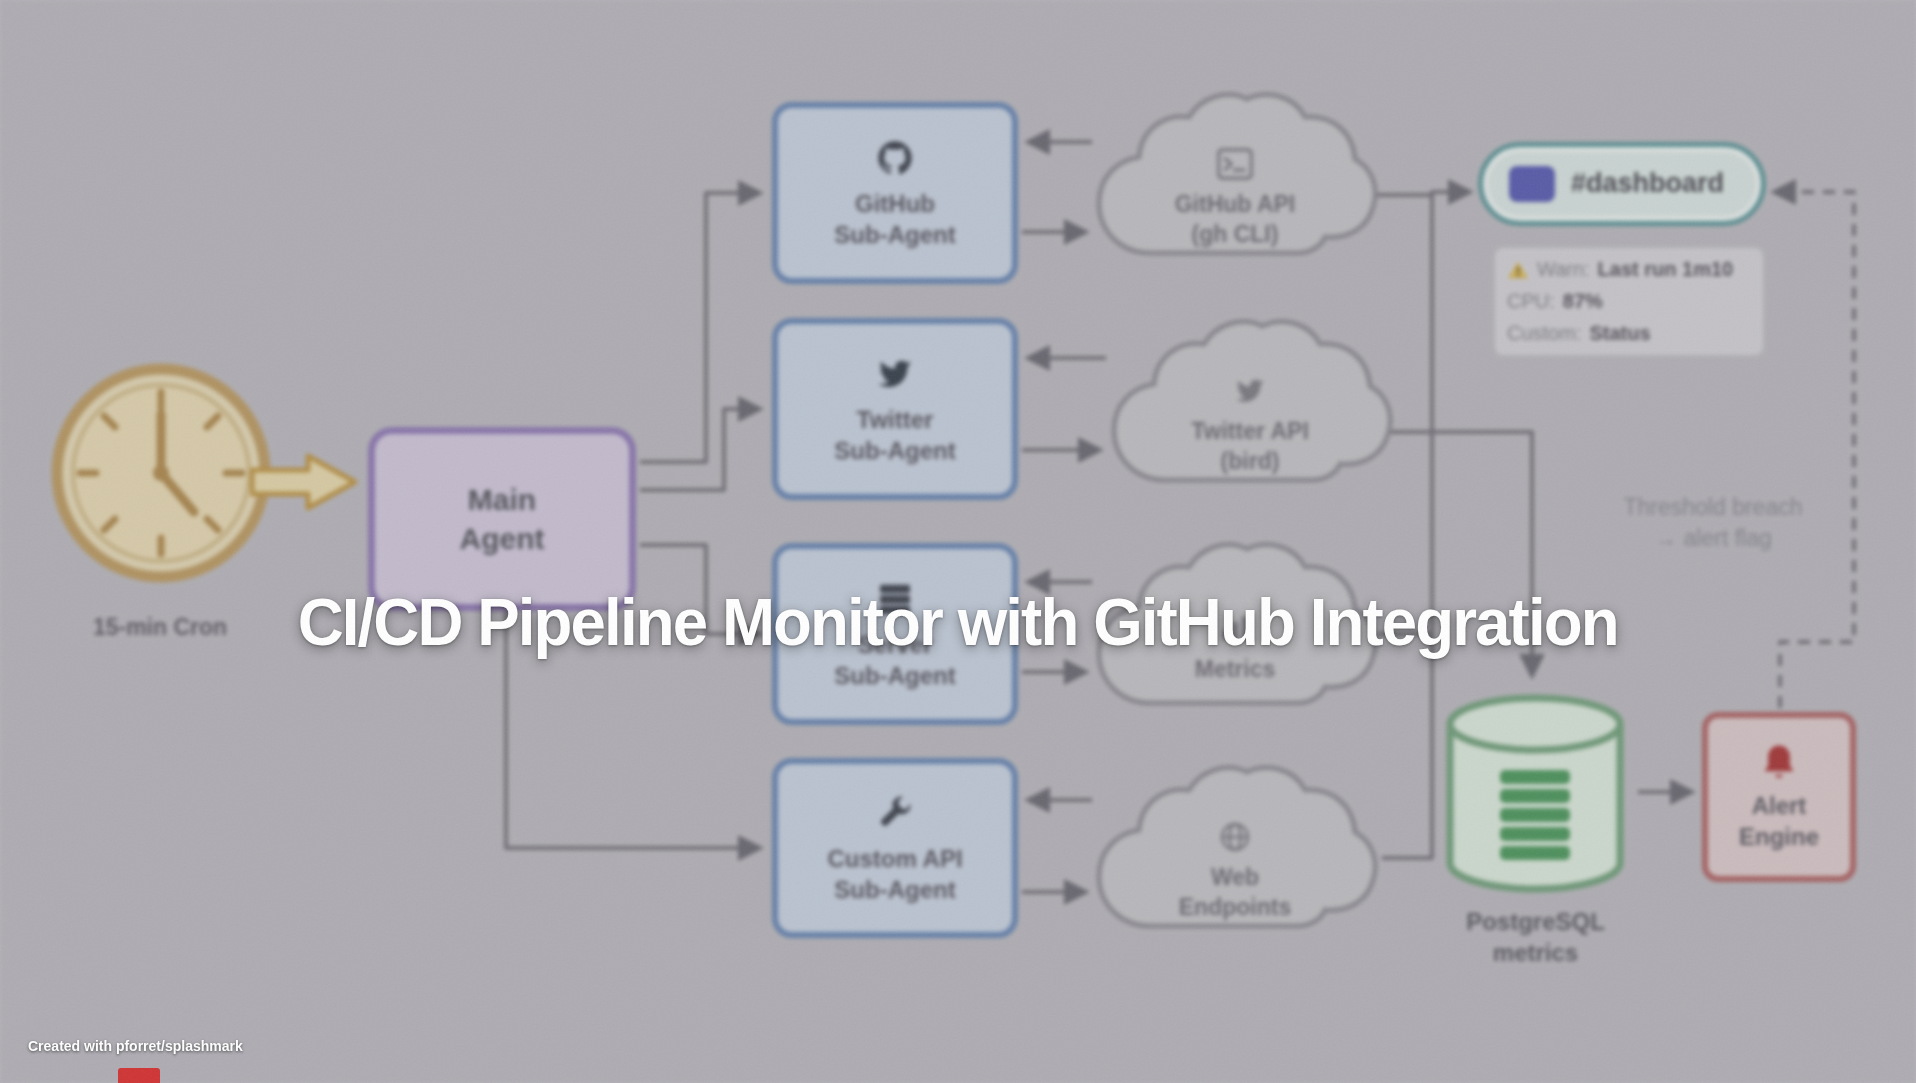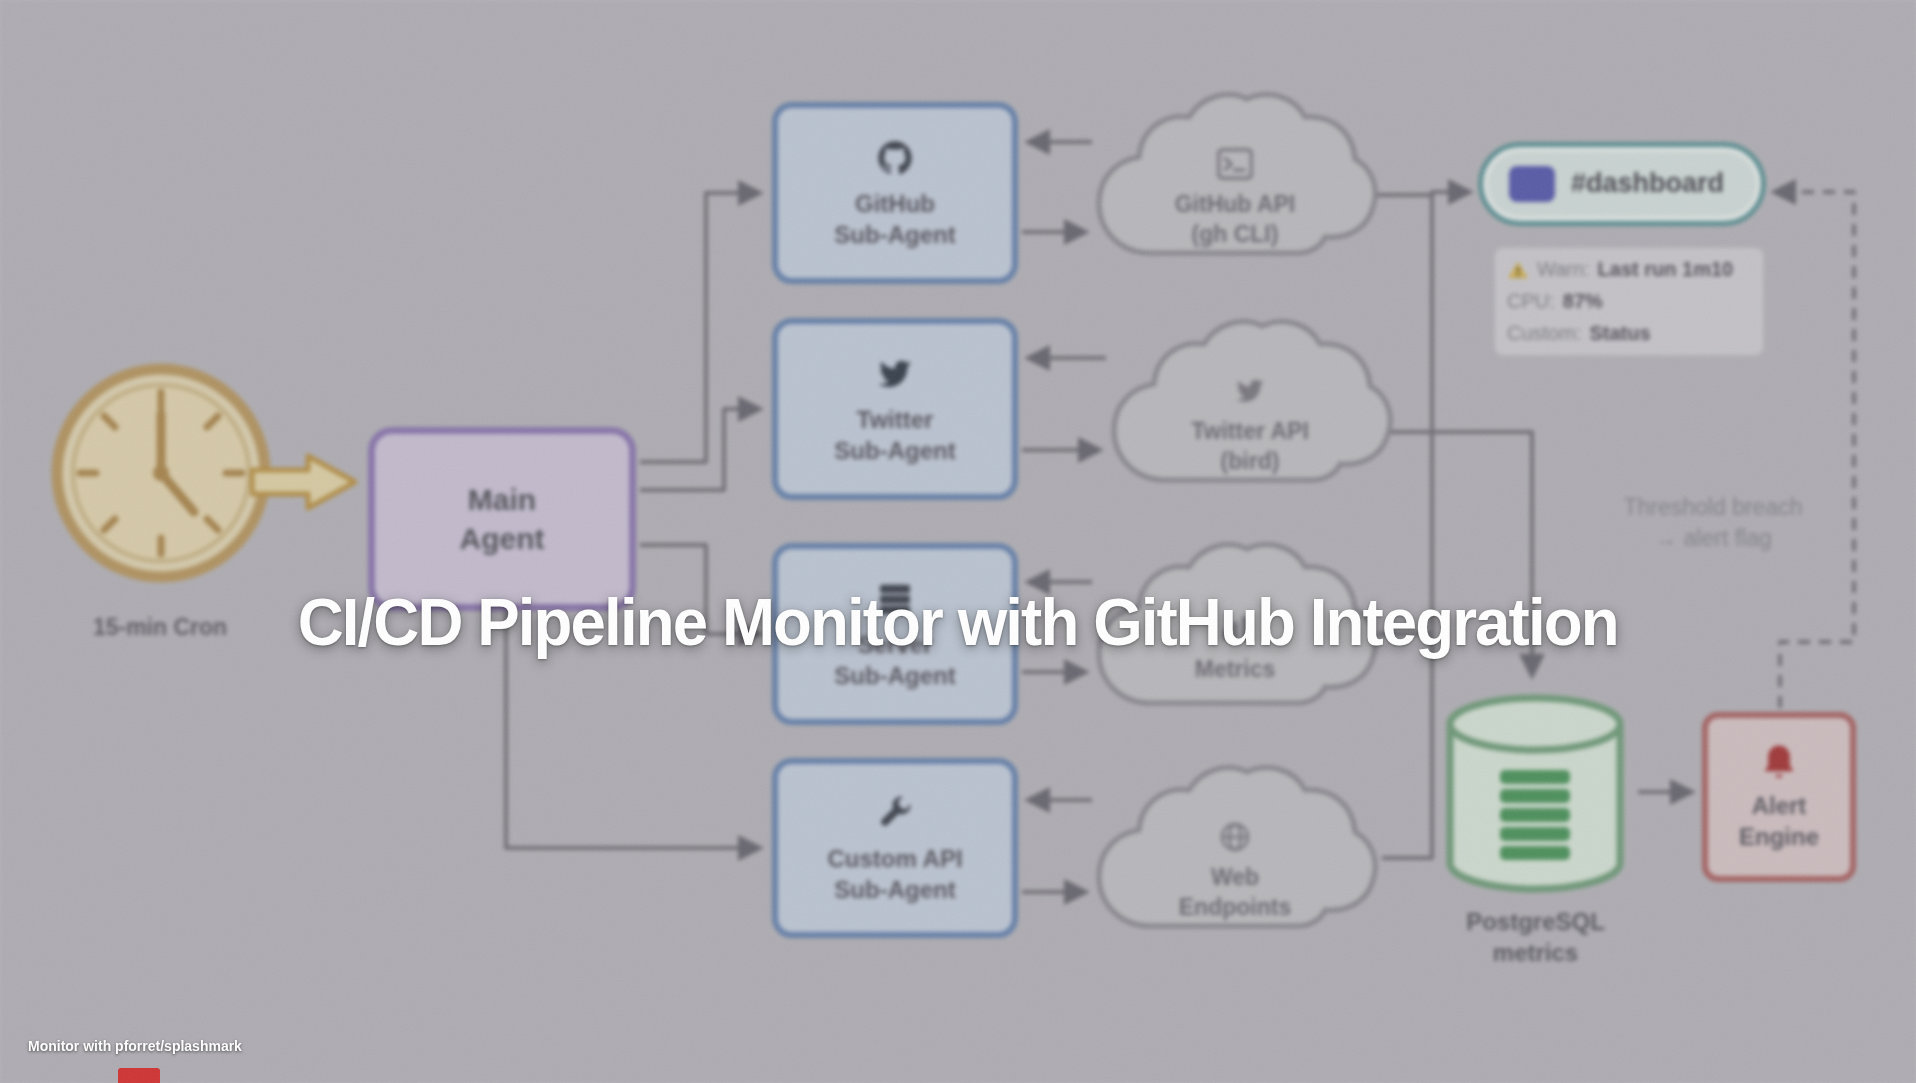--- a/index.html
+++ b/index.html
@@ -328,21 +328,21 @@
         <div>Engine</div>
       </div>
     </div>
 
     <div class="wash"></div>
   </div>
 
   <div class="title">
     <span>CI/CD Pipeline Monitor with GitHub Integration</span>
   </div>
-  <div class="credit">Monitor with pforret/splashmark</div>
+  <div class="credit">Created with pforret/splashmark</div>
   <div class="credit-badge"></div>
 
   <svg class="grain" width="1916" height="1083">
     <filter id="noiseF">
         <feTurbulence type="fractalNoise" baseFrequency="0.55" numOctaves="2" stitchTiles="stitch"></feTurbulence>
         <feColorMatrix type="saturate" values="0"></feColorMatrix>
       </filter>
     <rect width="100%" height="100%" filter="url(#noiseF)"></rect>
   </svg>
 </div>

